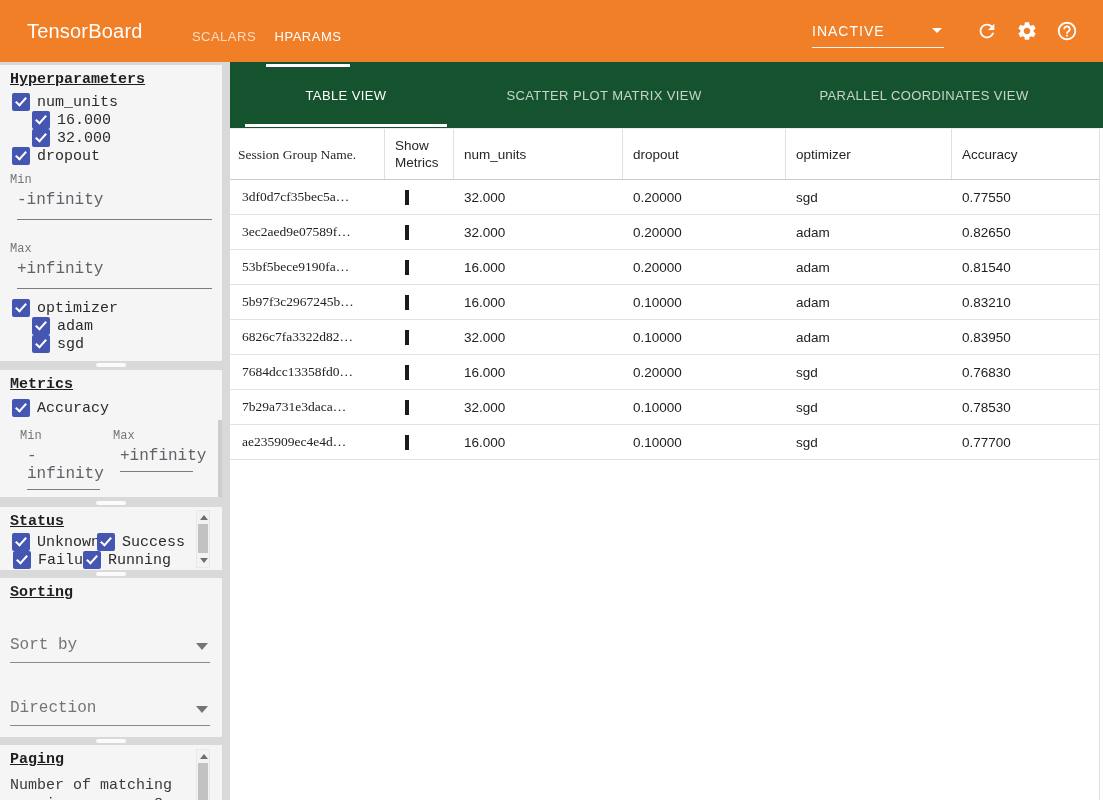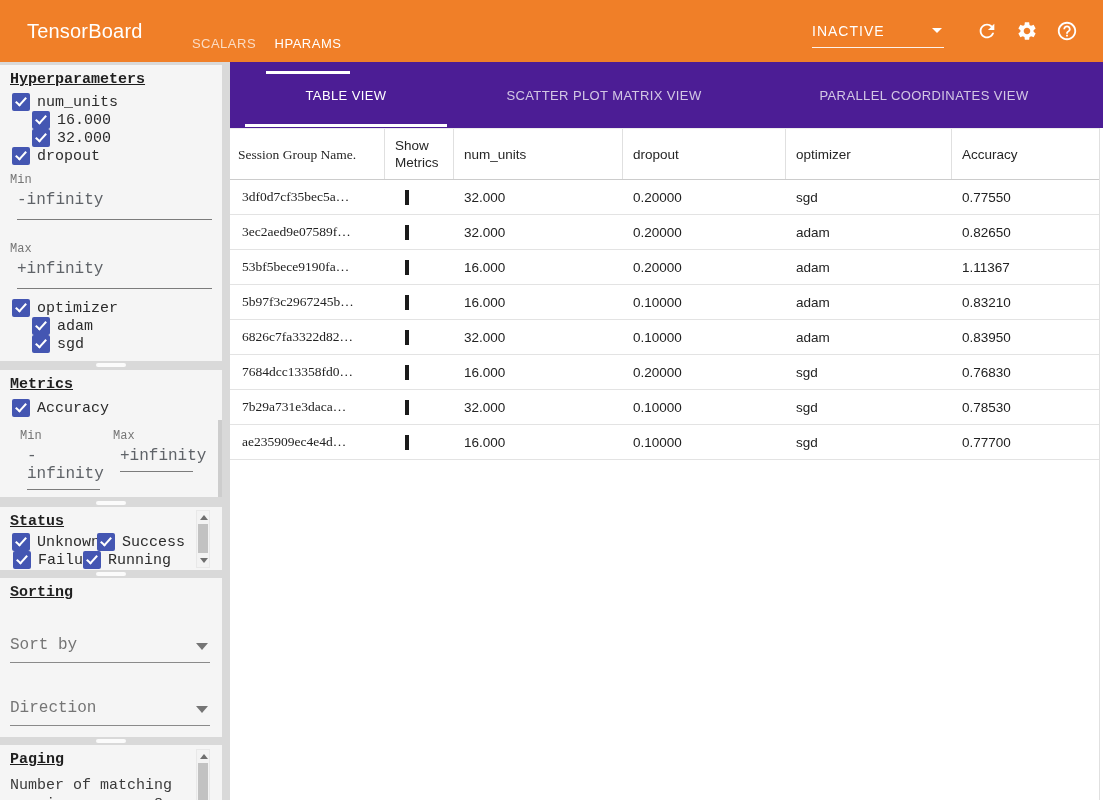--- a/index.html
+++ b/index.html
@@ -3,21 +3,21 @@
 <meta charset="utf-8">
 <style>
   * { box-sizing: border-box; margin: 0; padding: 0; }
   html,body { width:1103px; height:800px; overflow:hidden; }
   body { background:#d9d9d9; font-family:"Liberation Sans", sans-serif; -webkit-font-smoothing:antialiased; }
   .app { position:relative; width:1103px; height:800px; }
 
   
   .toolbar { position:absolute; top:0; left:0; width:1103px; height:62px; background:#f07f28; color:#fff; z-index:5; }
   .tb-title { position:absolute; left:27px; top:0; height:62px; display:flex; align-items:center; font-size:20px; font-weight:500; letter-spacing:.2px; }
-  .tb-tabs { position:absolute; left:182px; top:12px; height:62px; display:flex; }
+  .tb-tabs { position:absolute; left:182px; top:5px; height:62px; display:flex; }
   .tb-tab { width:84px; height:100%; display:flex; align-items:center; justify-content:center; font-size:13px; font-weight:500; letter-spacing:.5px; color:rgba(255,255,255,.72); cursor:pointer; position:relative; }
   .tb-tab.active { color:#fff; }
   .tb-tab.active::after { content:""; position:absolute; left:0; right:0; bottom:0; height:3px; background:#fff; }
   .tb-right { position:absolute; right:25px; top:0; height:62px; display:flex; align-items:center; }
   .run-select { width:132px; height:34px; display:flex; align-items:center; justify-content:space-between; border-bottom:1px solid rgba(255,255,255,.9); font-size:14px; letter-spacing:1px; margin-right:14px; cursor:pointer; }
   .caret-w { width:0; height:0; border-left:5px solid transparent; border-right:5px solid transparent; border-top:5px solid #fff; margin-right:2px; }
   .tb-icon { width:22px; height:22px; margin-left:18px; cursor:pointer; flex:none; }
   .tb-icon svg { width:22px; height:22px; fill:#fff; display:block; }
 
   
@@ -63,21 +63,21 @@
 
   .select { position:absolute; left:10px; right:12px; border-bottom:1px solid #8a8a8a; height:29px; cursor:pointer; }
   .select .slabel { font-size:16px; color:#757575; line-height:22px; }
   .select .caret-g { position:absolute; right:2px; top:9px; width:0; height:0; border-left:6px solid transparent; border-right:6px solid transparent; border-top:7px solid #757575; }
   .sel-sortby { top:56px; } .sel-direction { top:119px; }
 
   .paging-text { margin:8px 28px 0 10px; font-size:15px; color:#3a3a3a; line-height:19px; }
 
   
   .main { position:absolute; left:230px; top:62px; right:0; bottom:0; background:#fff; }
-  .view-tabs { position:relative; height:66px; background:#4c1d95; display:flex; padding-left:15px; }
+  .view-tabs { position:relative; height:66px; background:#14532d; display:flex; padding-left:15px; }
   .vtab { height:100%; display:flex; align-items:center; justify-content:center; color:rgba(255,255,255,.75); font-size:13px; letter-spacing:.4px; cursor:pointer; position:relative; }
   .vt1 { width:202px; } .vt2 { width:326px; } .vt3 { width:314px; }
   .vtab.active { color:#fff; }
   .vtab.active::after { content:""; position:absolute; left:0; right:0; bottom:1px; height:3px; background:#fff; }
 
   .table-wrap { position:absolute; left:0; top:66px; right:3px; bottom:0; background:#fff; border-right:1px solid #e0e0e0; }
   .thead { display:flex; height:52px; border-top:1px solid #ececec; border-bottom:1px solid #cccccc; }
   .th { display:flex; align-items:center; font-size:13.5px; color:#262626; line-height:17px; padding-left:10px; padding-right:6px; border-right:1px solid #e0e0e0; height:100%; }
   .th:last-child { border-right:none; }
   .c1 { width:155px;font-family:Liberation Serif, serif; } .c2 { width:69px; } .c3 { width:169px; } .c4 { width:163px; } .c5 { width:166px; } .c6 { flex:1; }
@@ -267,21 +267,21 @@
         <div class="td c4">0.20000</div>
         <div class="td c5">adam</div>
         <div class="td c6">0.82650</div>
       </div>
       <div class="tr">
         <div class="td c1">53bf5bece9190fa…</div>
         <div class="td c2"><span class="rowcb"></span></div>
         <div class="td c3">16.000</div>
         <div class="td c4">0.20000</div>
         <div class="td c5">adam</div>
-        <div class="td c6">1.11367</div>
+        <div class="td c6">0.81540</div>
       </div>
       <div class="tr">
         <div class="td c1">5b97f3c2967245b…</div>
         <div class="td c2"><span class="rowcb"></span></div>
         <div class="td c3">16.000</div>
         <div class="td c4">0.10000</div>
         <div class="td c5">adam</div>
         <div class="td c6">0.83210</div>
       </div>
       <div class="tr">

